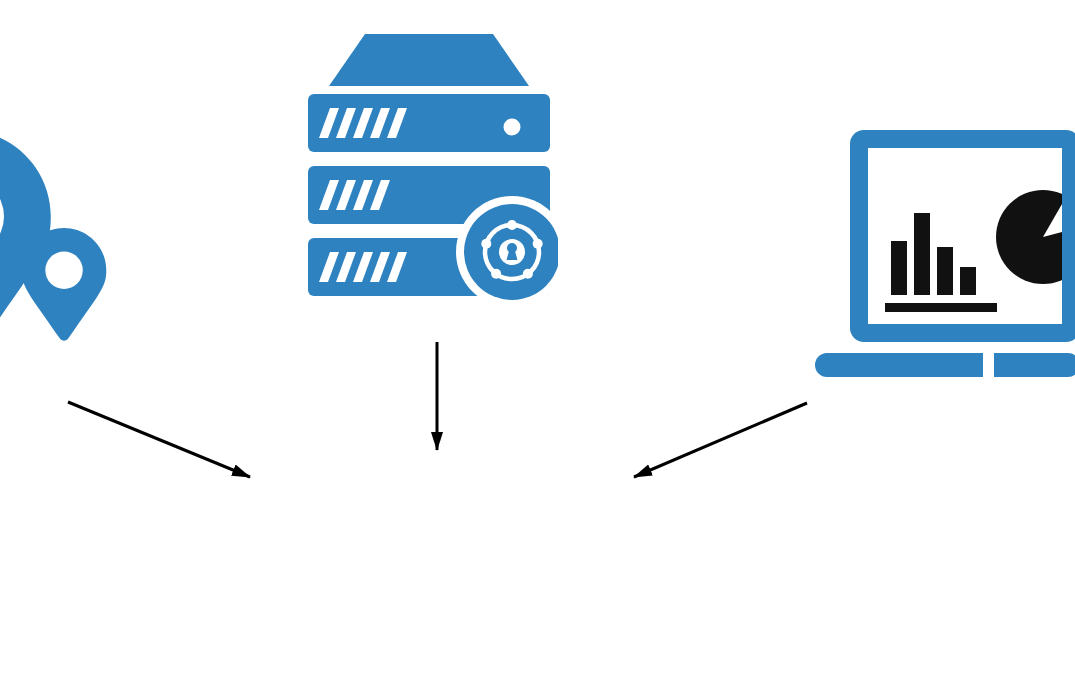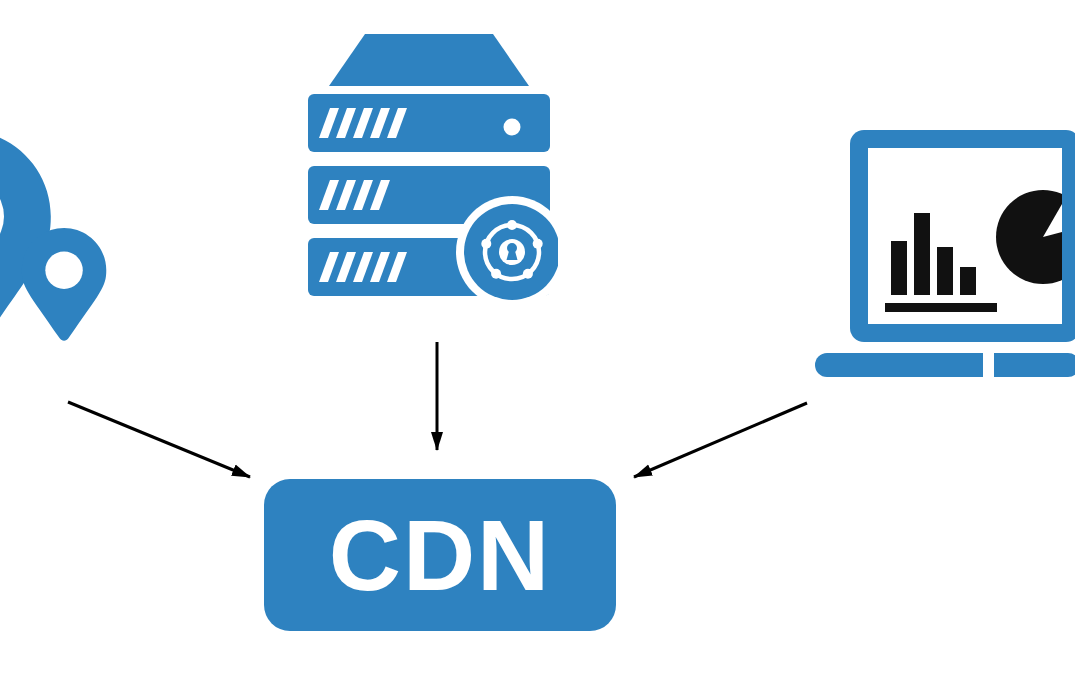--- a/index.html
+++ b/index.html
@@ -127,17 +127,14 @@
     <defs>
       <marker id="ah" markerUnits="userSpaceOnUse" markerWidth="22" markerHeight="22" refX="18" refY="10" orient="auto">
         <path d="M0 4 L19 10 L0 16 Z" fill="#000000"></path>
       </marker>
     </defs>
     <line class="arrow-line" x1="68" y1="402" x2="250" y2="477" marker-end="url(#ah)"></line>
     <line class="arrow-line" x1="437" y1="342" x2="437" y2="450" marker-end="url(#ah)"></line>
     <line class="arrow-line" x1="807" y1="403" x2="634" y2="477" marker-end="url(#ah)"></line>
   </svg>
 
-  <div class="cdn-box">
-    <span class="cdn-label">CDN</span>
-  </div>
 
 </div>
 
 </body></html>

